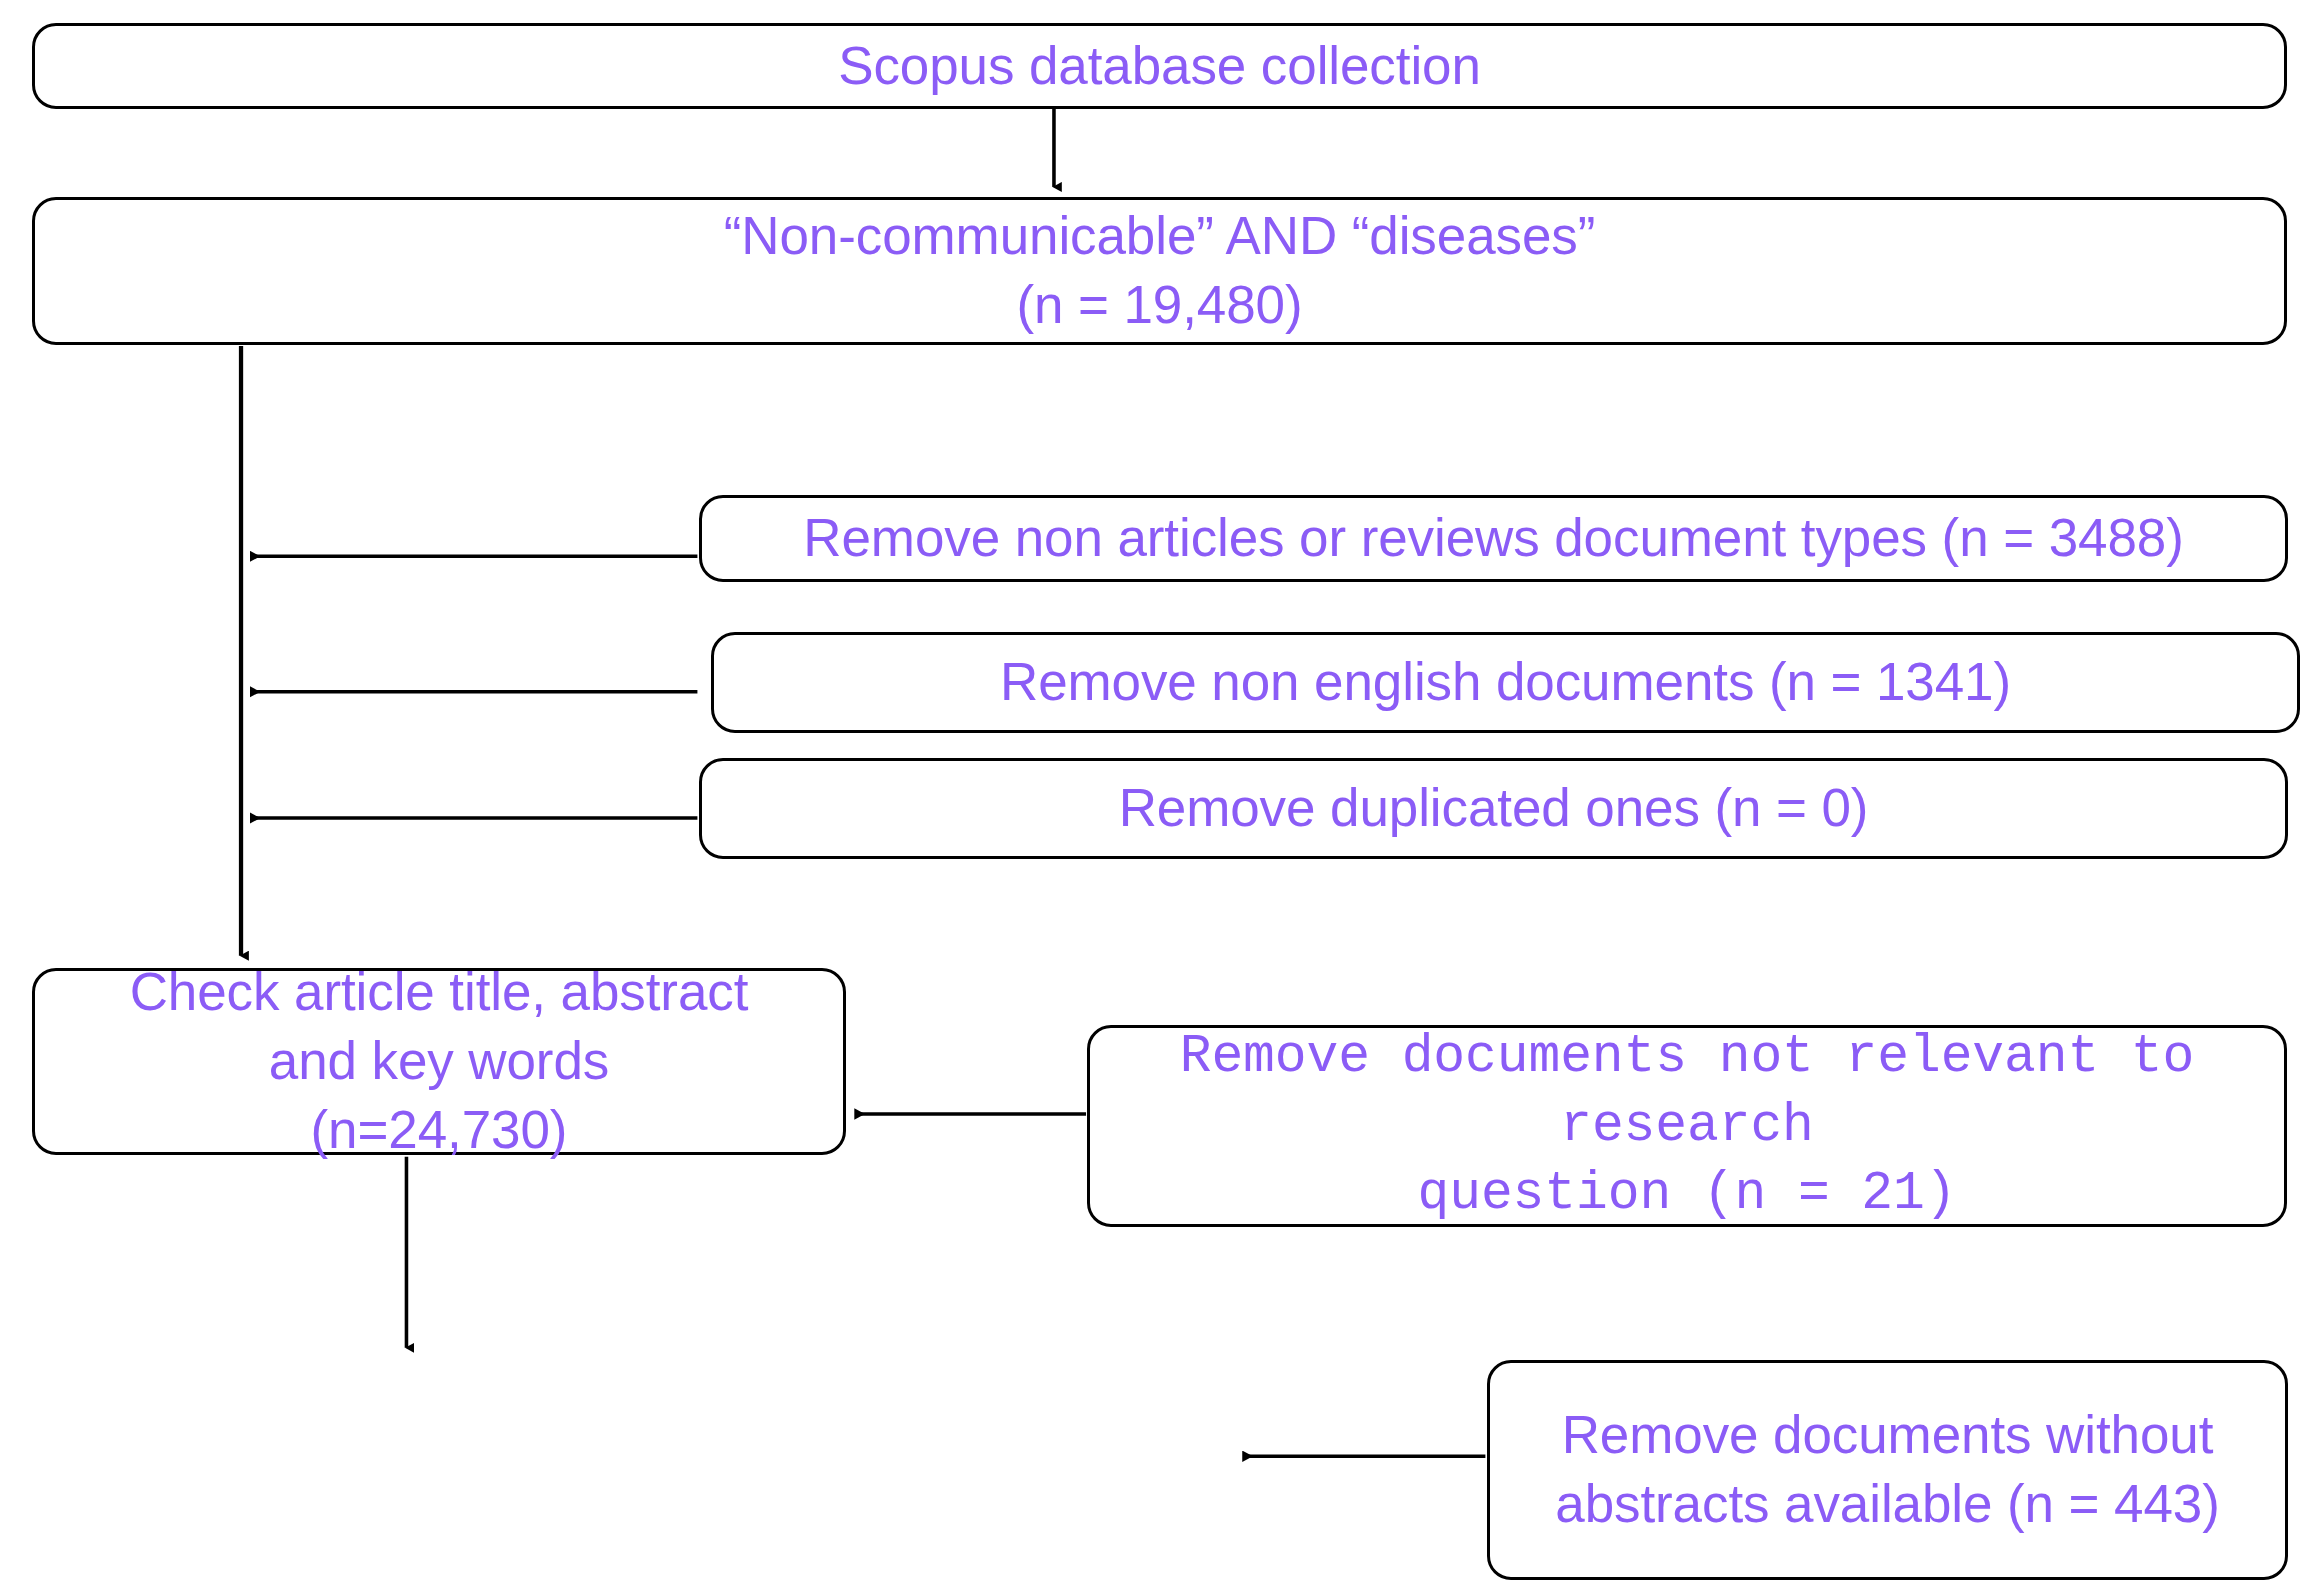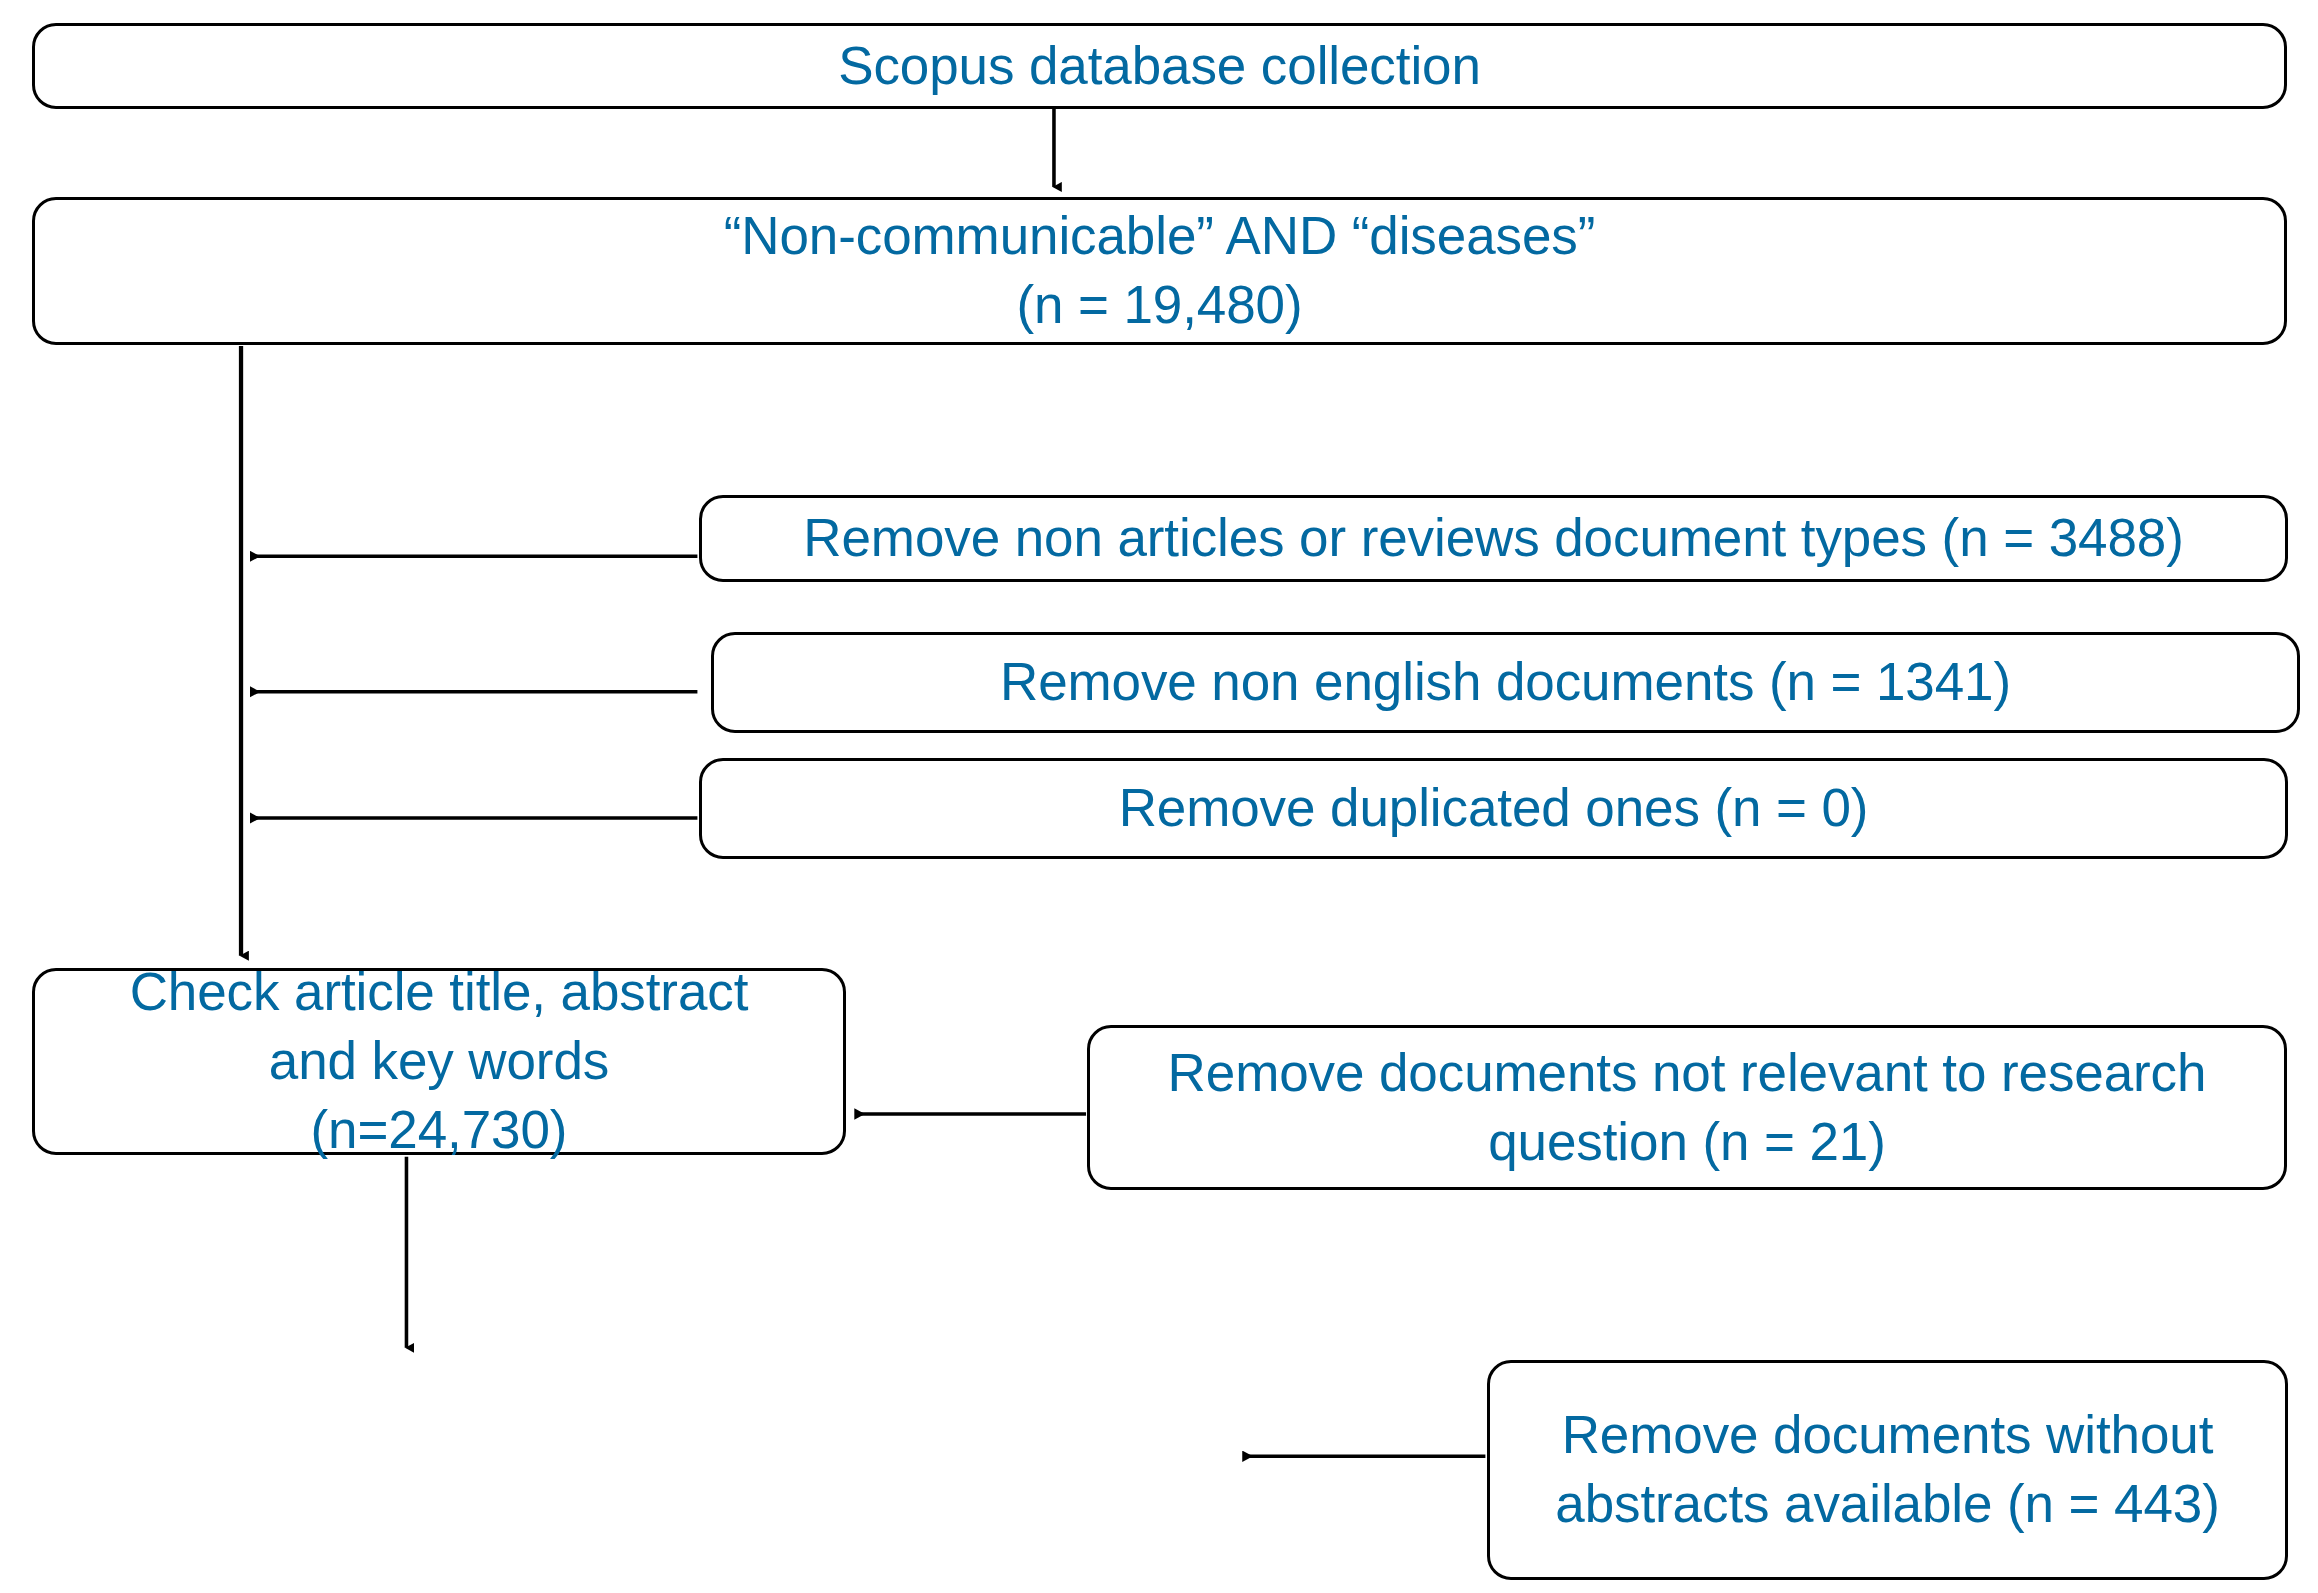--- a/index.html
+++ b/index.html
@@ -29,39 +29,39 @@
   .node {
     position: absolute;
     box-sizing: border-box;
     background: #ffffff;
     border: 3.6px solid #000000;
     border-radius: 24px;
     display: flex;
     align-items: center;
     justify-content: center;
     text-align: center;
-    color: #0369a1;
+    color: #8b5cf6;
     font-family: "Liberation Sans", sans-serif;
     font-size: 53px;
     line-height: 1.30;
     padding: 4.3px 18.5px;
     white-space: pre-line;
     letter-spacing: -0.1px;
   }
   .node.bold {
     font-weight: bold;
   }
   
   #node-source        { left: 32px;   top: 23px;   width: 2255px; height: 86px; }
   #node-query         { left: 32px;   top: 197px;  width: 2255px; height: 148px; }
   #node-exclude-doctype   { left: 699px; top: 495px;  width: 1589px; height: 87px; }
   #node-exclude-language  { left: 699px; top: 632px;  width: 1589px; height: 101px; margin-left: 12px; }
   #node-exclude-duplicate { left: 699px; top: 758px; width: 1589px; height: 101px; }
   #node-screen        { left: 32px;   top: 968px; width: 814px; height: 187px; }
-  #node-exclude-relevance { left: 1087px; top: 1025px; width: 1200px; height: 165px; }
+  #node-exclude-relevance { left: 1087px; top: 1025px; width: 1200px; height: 202px; font-family: Liberation Mono, monospace; }
   #node-included      { left: 32px;   top: 1357px; width: 1201px; height: 198px; }
   #node-exclude-abstract  { left: 1487px; top: 1360px; width: 801px; height: 220px; }
 </style>
 </head>
 <body>
 
 <div id="stage">
 
   <svg id="edges" viewBox="0 0 3252 2235" width="2319" height="1594" xmlns="http://www.w3.org/2000/svg">
     <defs>

